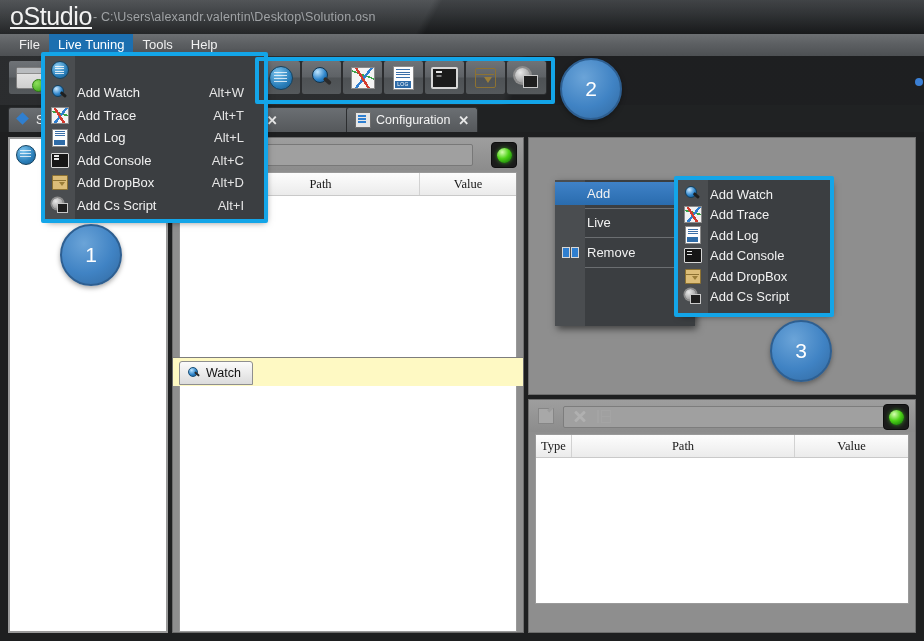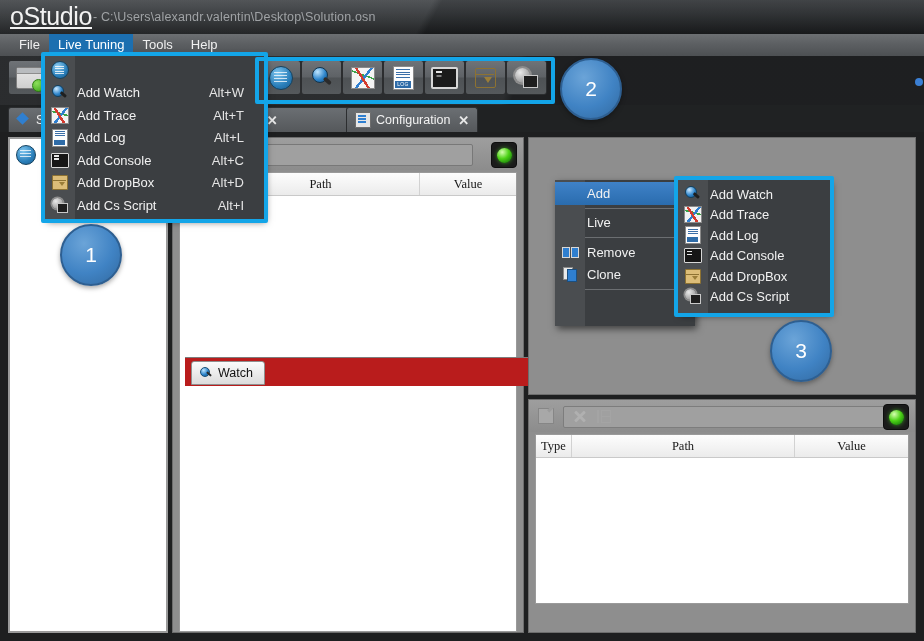--- a/index.html
+++ b/index.html
@@ -166,21 +166,21 @@
   .grid-head{display:flex;height:22px;background:linear-gradient(to bottom,#fdfdfd,#ebebeb);
     border-bottom:1px solid #c9c9c9;}
   .grid-head > div{
     display:flex;align-items:center;justify-content:center;
     font-size:12.5px;color:#161616;border-right:1px solid #d2d2d2;height:100%;box-sizing:border-box;font-family:Liberation Serif, serif;
   }
   .grid-head > div:last-child{border-right:none;}
 
   .tabstrip{
     position:absolute;left:0;bottom:0;width:100%;height:28px;
-    background:#b91c1c;border-top:1px solid #7d7d7d;margin-left:12px;
+    background:#fef9c3;border-top:1px solid #7d7d7d;
   }
   .btm-tab{
     position:absolute;left:6px;top:3px;height:22px;
     background:linear-gradient(to bottom,#fbfbfb,#dcdcdc);
     border:1px solid #8f8f8f;border-radius:3px 3px 0 0;
     display:flex;align-items:center;gap:6px;padding:0 11px 0 8px;
     font-size:12.5px;color:#111;
   }
   .mini-watch{width:12px;height:12px;position:relative;}
   .mini-watch:before{content:"";position:absolute;left:0;top:0;width:8px;height:8px;border-radius:50%;
@@ -476,26 +476,20 @@
         <span class="lbl">Live</span>
         <span class="arrow-r"></span>
       </div>
       <div class="dm-sep"></div>
       <div class="dm-row">
         <span class="ic">
             <span class="mi mi-rename"></span>
           </span>
         <span class="lbl">Remove</span>
       </div>
-      <div class="dm-row">
-        <span class="ic">
-            <span class="mi mi-clone"></span>
-          </span>
-        <span class="lbl">Clone</span>
-      </div>
       <div class="dm-sep"></div>
     </div>
   </div>
 
   <div class="dmenu" style="left:678px;top:180px;width:152px;height:133px;">
     <div class="gutter"></div>
     <div style="position:relative;padding-top:4px;">
       <div class="dm-row" style="height:20.5px;">
         <span class="ic">
             <span class="mi mi-watch"></span>

